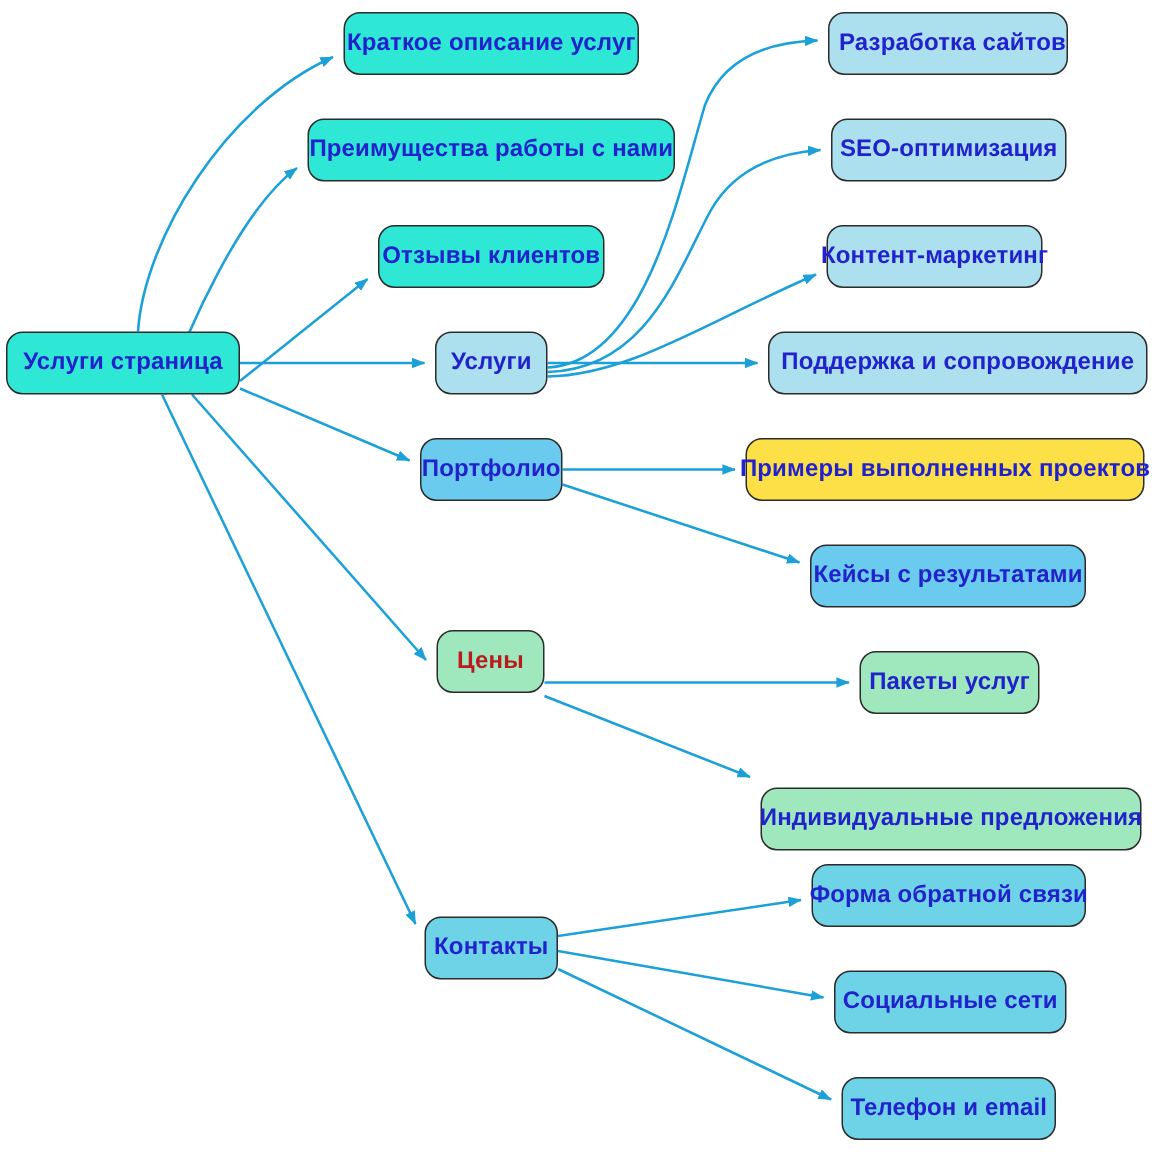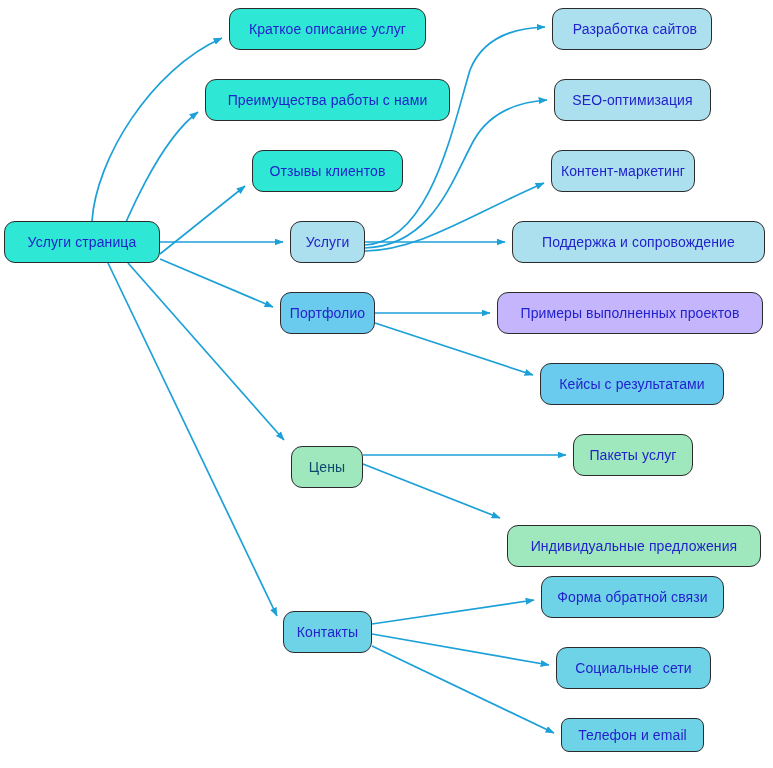--- a/index.html
+++ b/index.html
@@ -28,25 +28,26 @@
   }
   .node {
     position: absolute;
     box-sizing: border-box;
     border: 1.6px solid #2b2b2b;
     border-radius: 11px;
     display: flex;
     align-items: center;
     justify-content: center;
     color: #2222cc;
-    font-size: 14px;
+    font-size: 16px;
     line-height: 1;
     letter-spacing: 0.1px;
     white-space: nowrap;
     z-index: 5;
+    font-weight: bold;
   }
   .node-label {
     display: block;
     pointer-events: none;
   }
 </style>
 </head>
 <body>
 
 <div id="diagram-root">
@@ -103,42 +104,42 @@
       </div>
       <div class="node" style="left: 551px; top: 150px; width: 144px; height: 42px; background: rgb(173, 224, 238); color: rgb(34, 34, 204); border-color: rgb(43, 43, 43);">
         <span class="node-label">Контент-маркетинг</span>
       </div>
       <div class="node" style="left: 512px; top: 221px; width: 253px; height: 42px; background: rgb(173, 224, 238); color: rgb(34, 34, 204); border-color: rgb(43, 43, 43);">
         <span class="node-label">Поддержка и сопровождение</span>
       </div>
       <div class="node" style="left: 280px; top: 292px; width: 95px; height: 42px; background: rgb(107, 203, 238); color: rgb(34, 34, 204); border-color: rgb(43, 43, 43);">
         <span class="node-label">Портфолио</span>
       </div>
-      <div class="node" style="left: 497px; top: 292px; width: 266px; height: 42px; background: #c4b5fd; color: rgb(34, 34, 204); border-color: rgb(43, 43, 43);">
+      <div class="node" style="left: 497px; top: 292px; width: 266px; height: 42px; background: #fde047; color: rgb(34, 34, 204); border-color: rgb(43, 43, 43);">
         <span class="node-label">Примеры выполненных проектов</span>
       </div>
       <div class="node" style="left: 540px; top: 363px; width: 184px; height: 42px; background: rgb(107, 203, 238); color: rgb(34, 34, 204); border-color: rgb(43, 43, 43);">
         <span class="node-label">Кейсы с результатами</span>
       </div>
-      <div class="node" style="left: 291px; top: 446px; width: 72px; height: 42px; background: rgb(159, 232, 190); color: #0c4a6e; border-color: rgb(43, 43, 43);">
+      <div class="node" style="left: 291px; top: 420px; width: 72px; height: 42px; background: rgb(159, 232, 190); color: #b91c1c; border-color: rgb(43, 43, 43);">
         <span class="node-label">Цены</span>
       </div>
       <div class="node" style="left: 573px; top: 434px; width: 120px; height: 42px; background: rgb(159, 232, 190); color: rgb(34, 34, 204); border-color: rgb(43, 43, 43);">
         <span class="node-label">Пакеты услуг</span>
       </div>
       <div class="node" style="left: 507px; top: 505px; width: 254px; height: 42px; background: rgb(159, 232, 190); color: rgb(34, 34, 204); border-color: rgb(43, 43, 43); margin-top: 20px;">
         <span class="node-label">Индивидуальные предложения</span>
       </div>
       <div class="node" style="left: 283px; top: 611px; width: 89px; height: 42px; background: rgb(111, 211, 232); color: rgb(34, 34, 204); border-color: rgb(43, 43, 43);">
         <span class="node-label">Контакты</span>
       </div>
       <div class="node" style="left: 541px; top: 576px; width: 183px; height: 42px; background: rgb(111, 211, 232); color: rgb(34, 34, 204); border-color: rgb(43, 43, 43);">
         <span class="node-label">Форма обратной связи</span>
       </div>
       <div class="node" style="left: 556px; top: 647px; width: 155px; height: 42px; background: rgb(111, 211, 232); color: rgb(34, 34, 204); border-color: rgb(43, 43, 43);">
         <span class="node-label">Социальные сети</span>
       </div>
-      <div class="node" style="left: 561px; top: 718px; width: 143px; height: 34px; background: rgb(111, 211, 232); color: rgb(34, 34, 204); border-color: rgb(43, 43, 43); border-radius: 8px;">
+      <div class="node" style="left: 561px; top: 718px; width: 143px; height: 42px; background: rgb(111, 211, 232); color: rgb(34, 34, 204); border-color: rgb(43, 43, 43);">
         <span class="node-label">Телефон и email</span>
       </div>
     </div>
 
 </div>
 
 </body></html>

